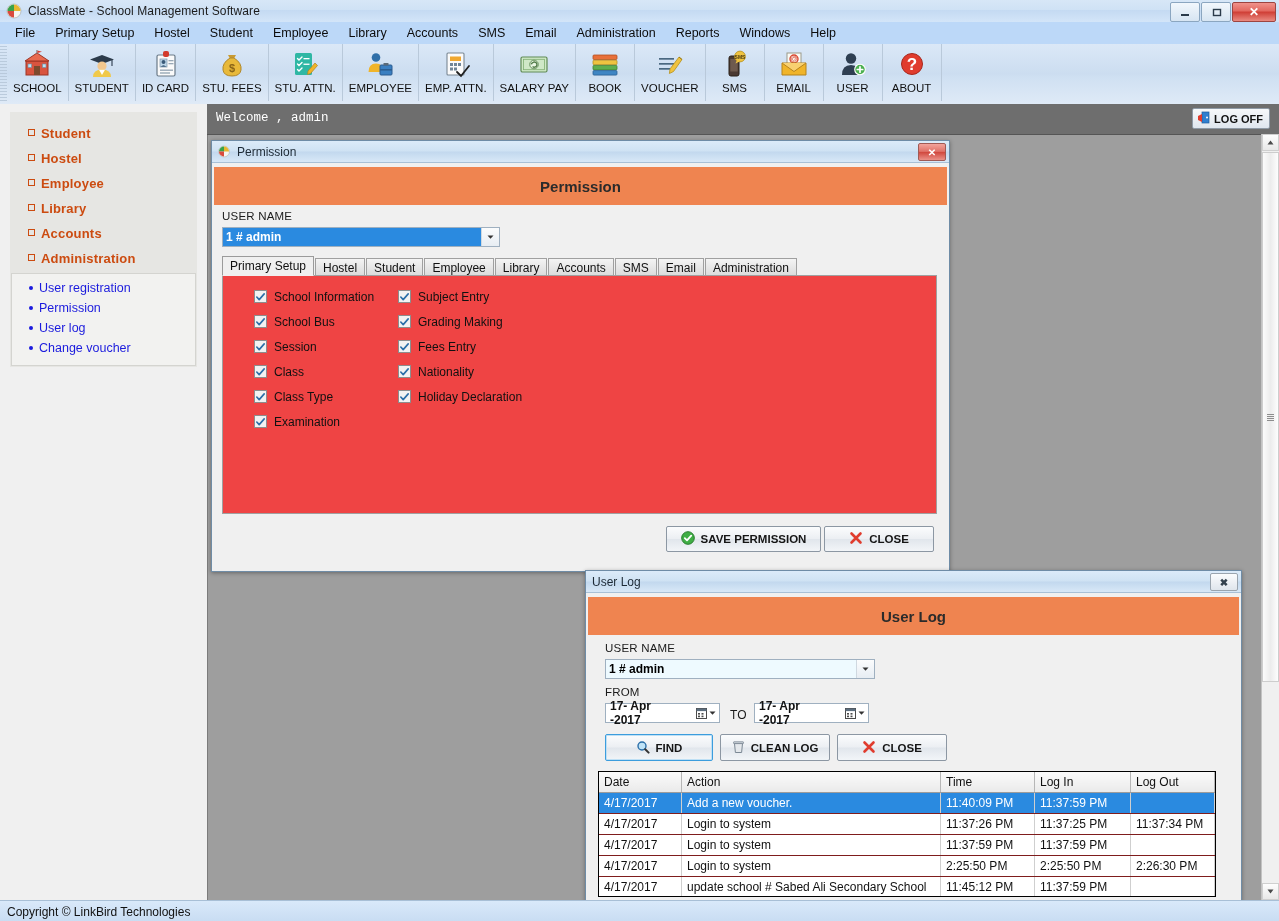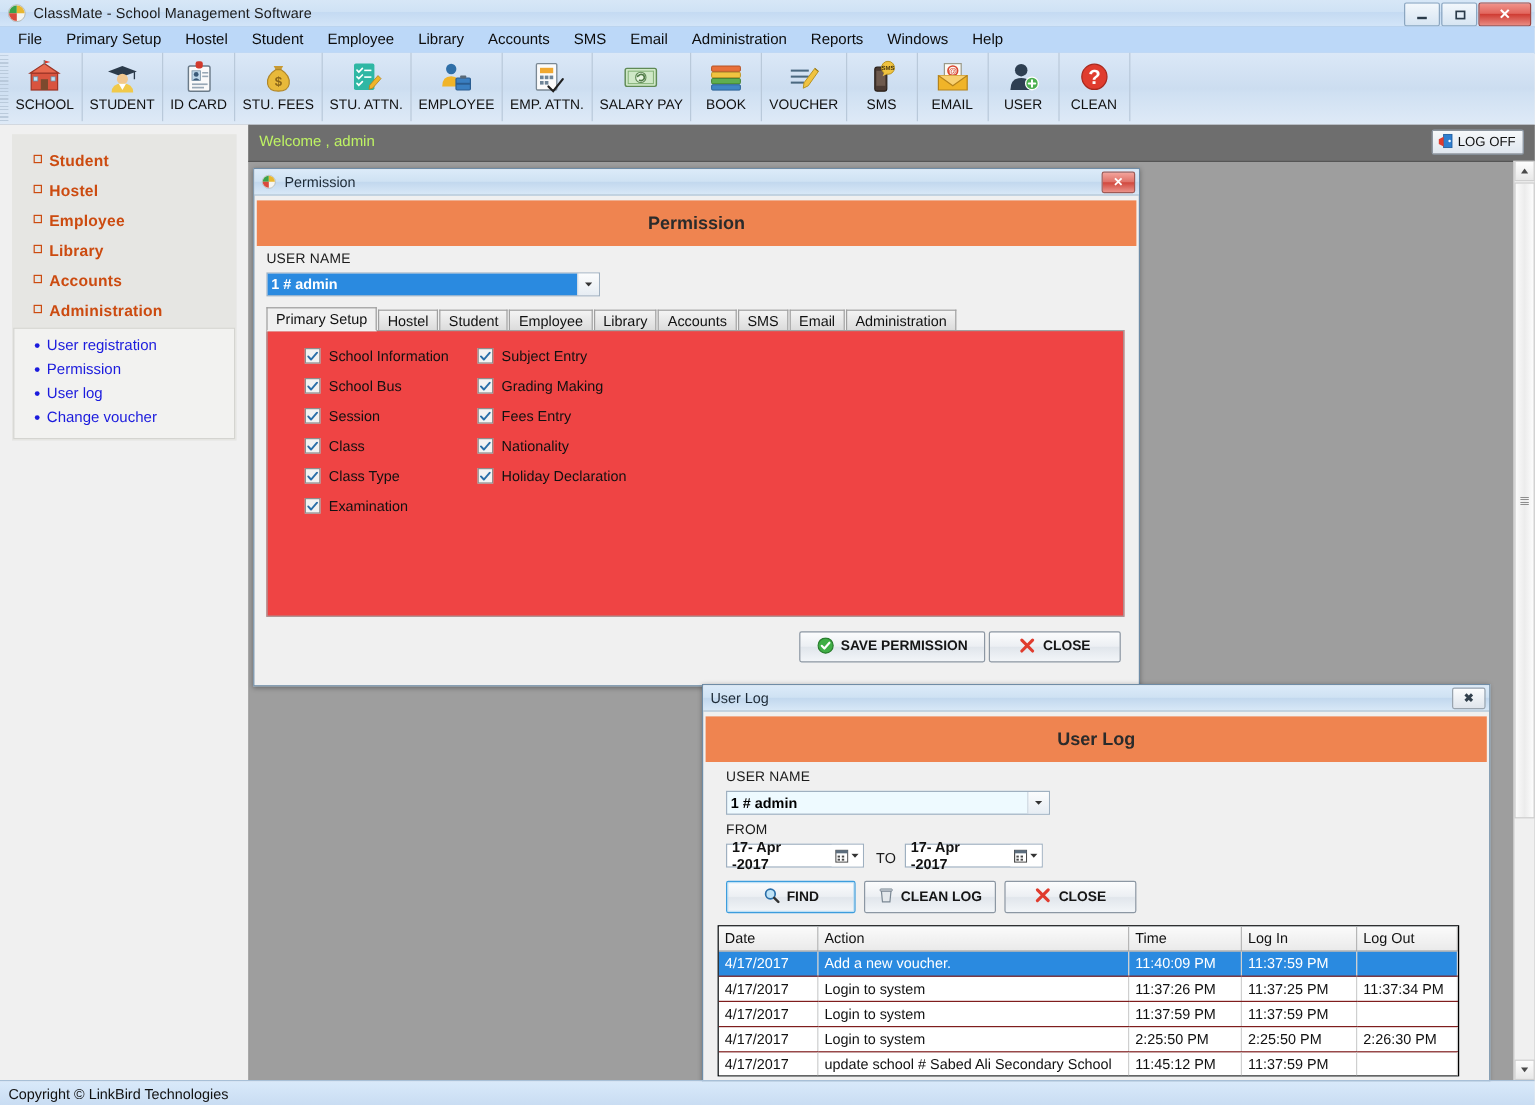--- a/index.html
+++ b/index.html
@@ -72,26 +72,26 @@
     margin-right:6px;vertical-align:2px;}
   .subnav{background:#f2f2f0;border:1px solid #d4d4d0;margin-top:2px;padding:4px 0 7px 0;}
   .nav-sub{font-size:12.5px;color:#1b1bdd;padding:3px 0 3px 17px;cursor:default;}
   .nav-sub .dot{display:inline-block;width:4px;height:4px;border-radius:50%;
     background:#1b1bdd;margin-right:6px;vertical-align:2px;}
   
   #welcomebar{
     position:absolute;left:207px;top:0;width:1072px;height:30px;
     background:#6e6e6e;border-bottom:1px solid #555;
   }
-  #welcomebar .wtext{position:absolute;left:9px;top:7px;font-size:12.5px;color:#bef264;}
+  #welcomebar .wtext{position:absolute;left:9px;top:7px;font-size:12.5px;color:#ffffff;font-family:Liberation Mono, monospace;}
   #logoff{
     position:absolute;right:9px;top:4px;height:19px;padding:0 6px 0 4px;
     background:linear-gradient(to bottom,#f6f8fa,#dfe6ee);
     border:1px solid #8f9aa6;border-radius:2px;
-    display:flex;align-items:center;gap:4px;font-size:11px;font-weight:normal;color:#111;
+    display:flex;align-items:center;gap:4px;font-size:11px;font-weight:bold;color:#111;
   }
   
   #mdiscroll{
     position:absolute;right:0;top:30px;width:17px;height:766px;
     background:#f0f0f0;border-left:1px solid #c3c3c3;
   }
   .sb-arrow{width:17px;height:17px;background:linear-gradient(to bottom,#fdfdfd,#e8e8e8);
     border:1px solid #cfcfcf;box-sizing:border-box;display:flex;align-items:center;justify-content:center;}
   .sb-thumb{position:absolute;left:0;top:18px;width:17px;height:530px;
     background:linear-gradient(to right,#fbfbfb,#ececec,#fdfdfd);
@@ -371,21 +371,21 @@
       </div>
       <div class="tb-lbl">USER</div>
     </div>
     <div class="tb-btn">
       <div class="tb-ico">
         <svg width="30" height="28" viewBox="0 0 30 28">
           <circle cx="15" cy="14" r="10.5" fill="#e03c2e" stroke="#a7281d" stroke-width="1"></circle>
           <text x="15" y="20" font-size="17" font-weight="bold" fill="#fff" text-anchor="middle" font-family="sans-serif">?</text>
         </svg>
       </div>
-      <div class="tb-lbl">CLEAN</div>
+      <div class="tb-lbl">ABOUT</div>
     </div>
   </div>
 
 <div id="workspace">
 
   <div id="leftpanel">
     <div class="nav-box">
       <div id="nav-main-list">
           <div class="nav-main"><span class="sq"></span><span>Student</span></div>
           <div class="nav-main"><span class="sq"></span><span>Hostel</span></div>

